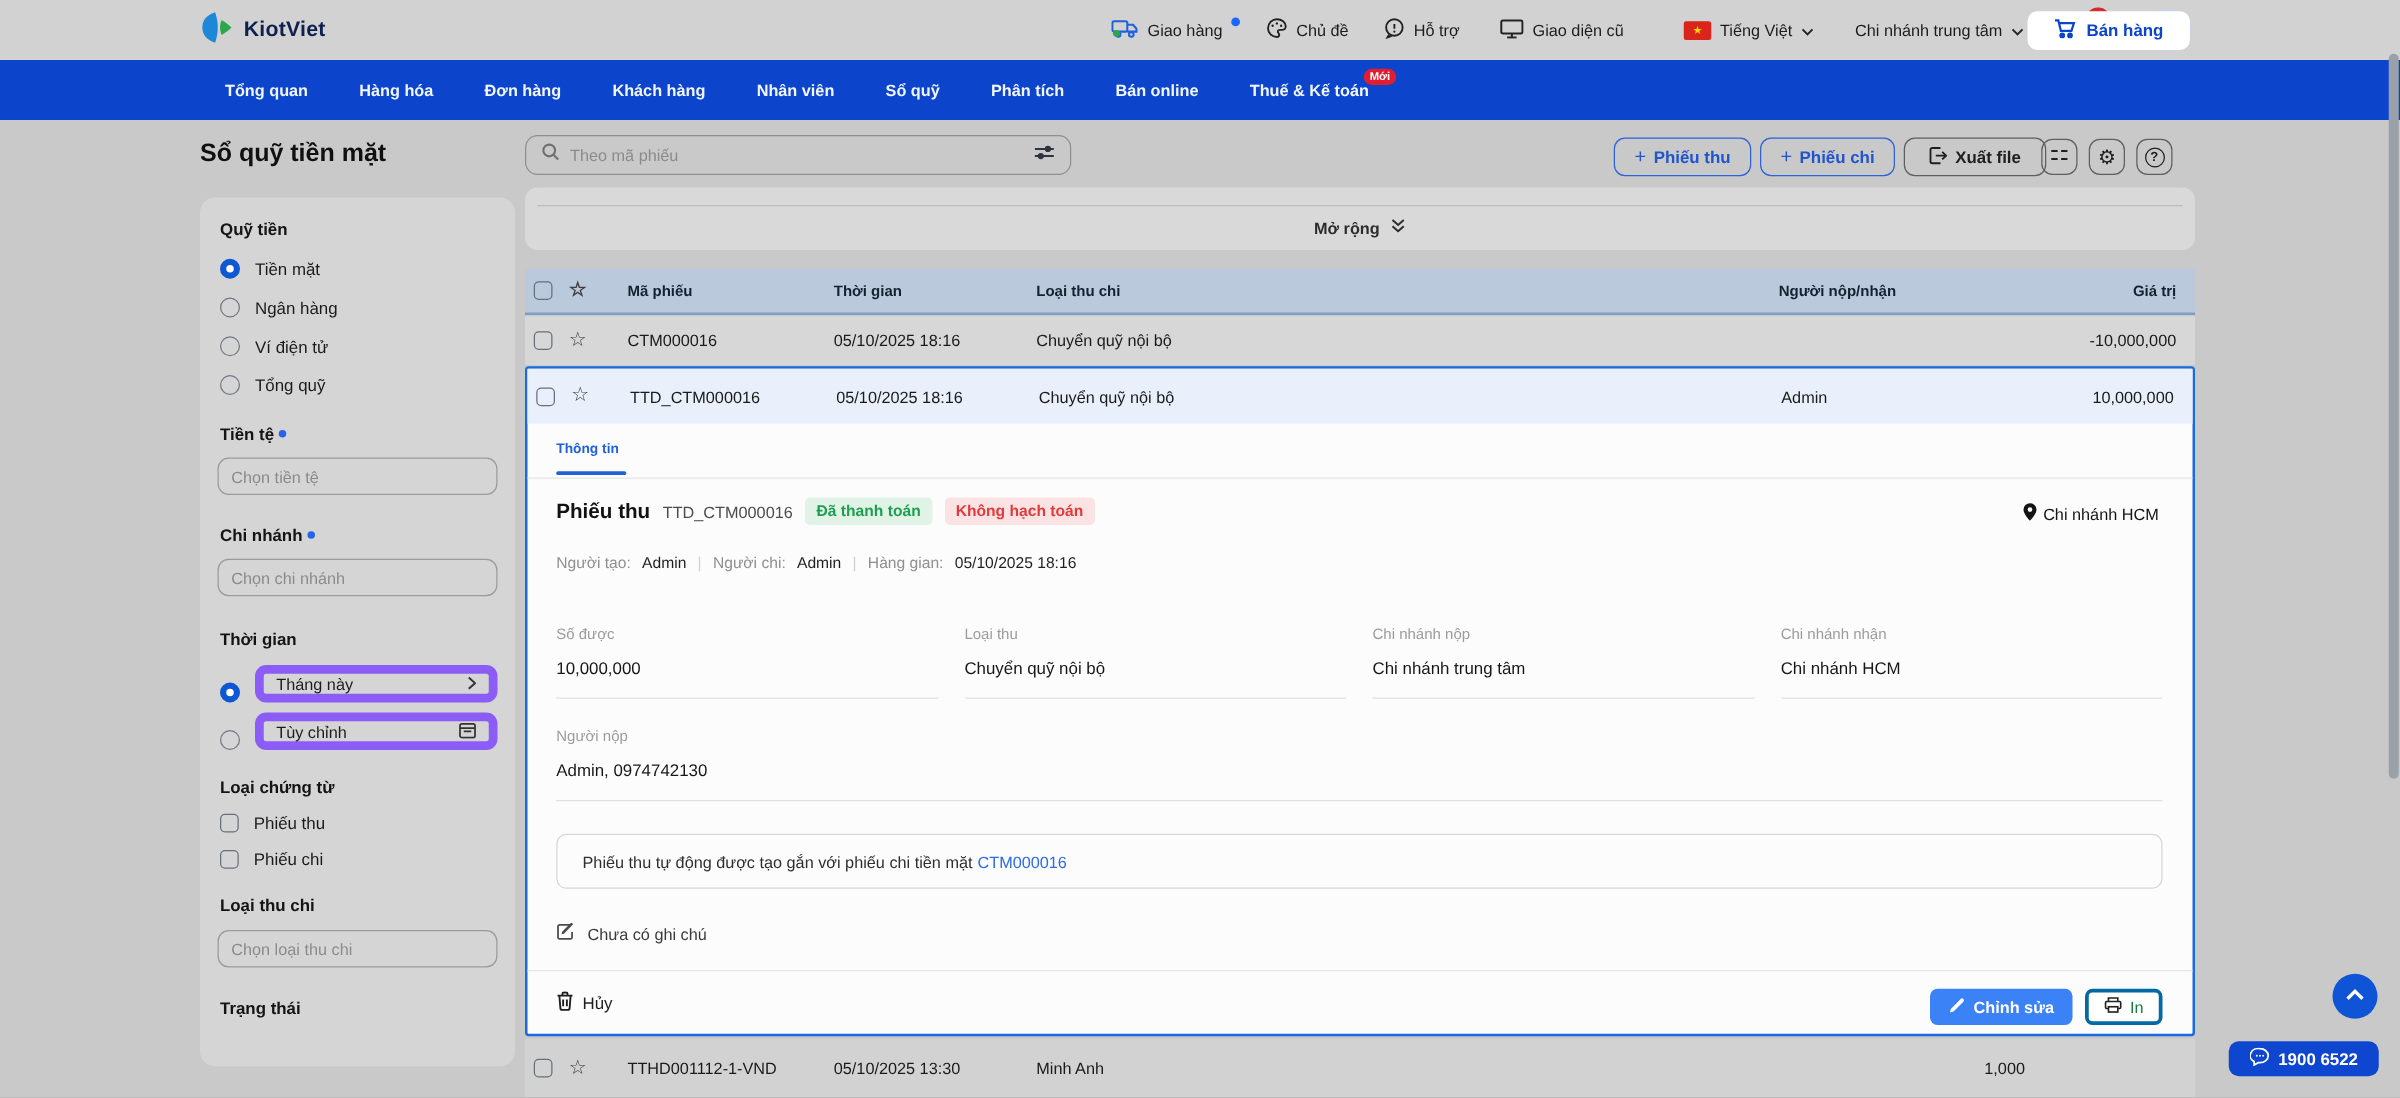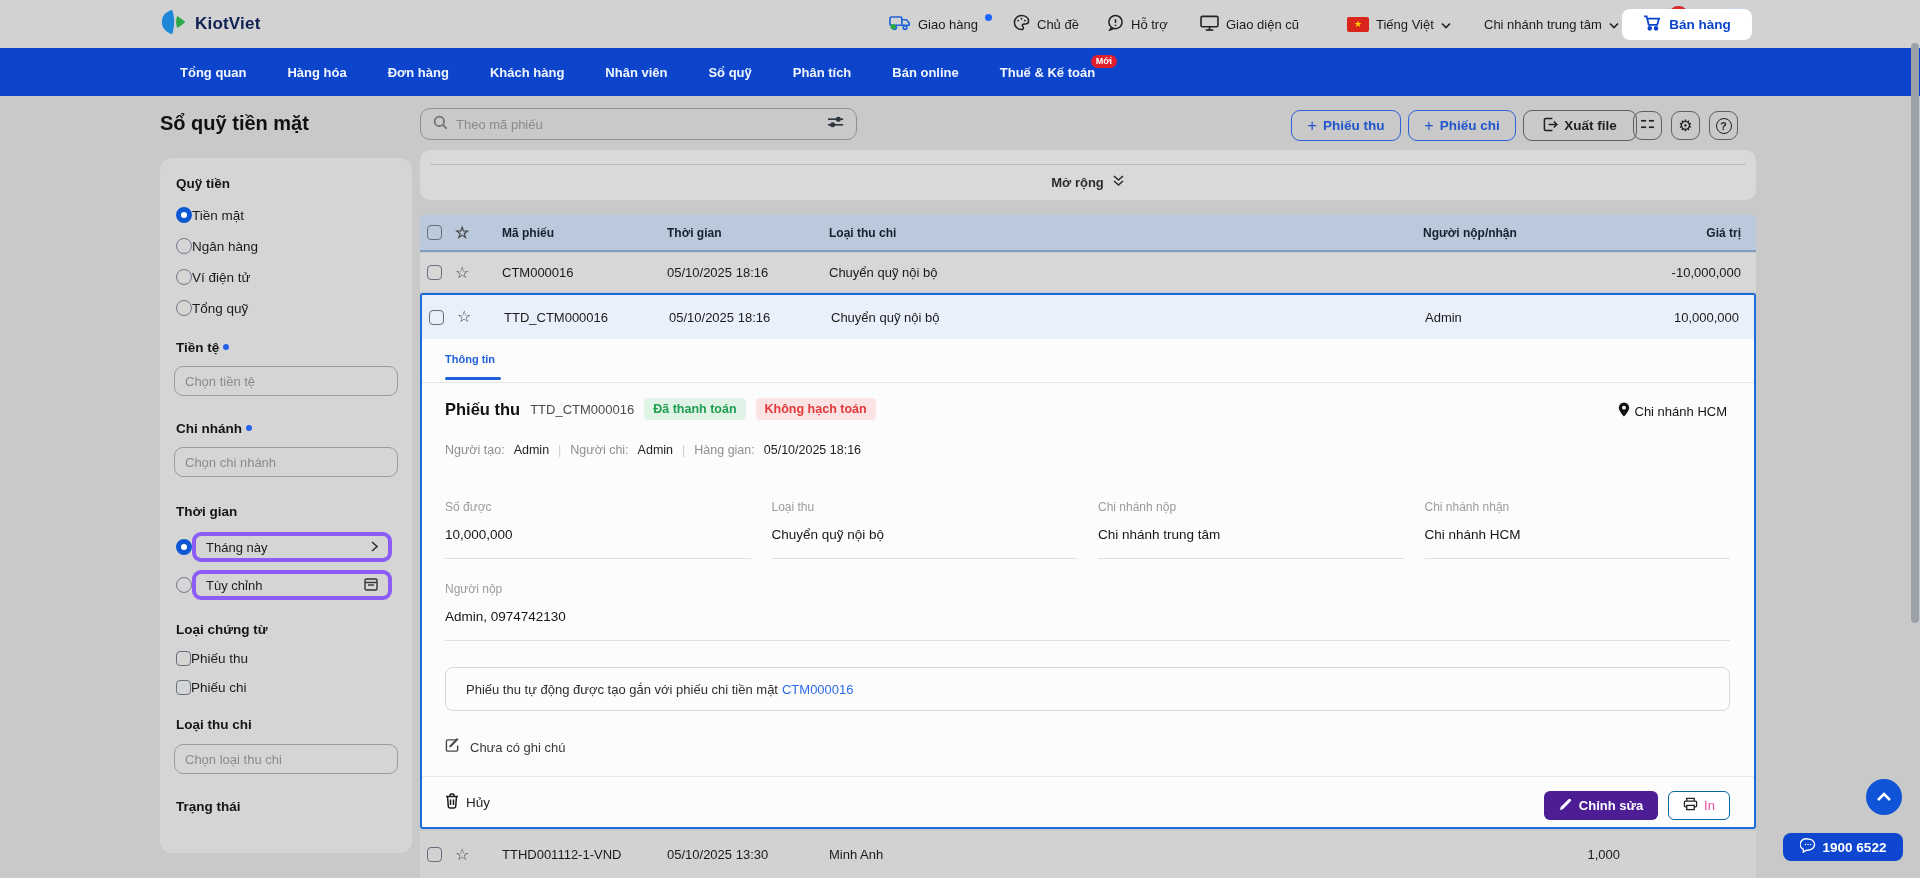--- a/index.html
+++ b/index.html
@@ -22,27 +22,27 @@
   .nav-new { position:absolute; top:-10px; right:-22px; background:#e11d2e; color:#fff; font-size:9px; font-weight:bold; border-radius:7px; padding:1.5px 5px; }
   .sell-btn { position:absolute; left:1622px; top:9px; width:130px; height:31px; background:#ffffff; border-radius:8px; border:none; display:flex; align-items:center; justify-content:center; gap:8px; color:#0c45cc; font-weight:bold; font-size:13.5px; cursor:pointer; }
 
   
   .page-title { position:absolute; left:160px; top:112px; font-size:20px; font-weight:bold; color:#101010; }
 
   
   .side-panel { position:absolute; left:160px; top:158px; width:252px; height:695px; background:#d5d5d5; border-radius:12px; padding:16px 14px; overflow:hidden; }
   .side-h { font-size:13.5px; font-weight:bold; color:#141414; }
   .blue-dot { display:inline-block; width:6px; height:6px; border-radius:50%; background:#2563eb; margin-left:4px; vertical-align:2px; }
-  .opt-row { display:flex; align-items:center; font-size:13.5px; color:#1b1b1b; cursor:pointer; }
+  .opt-row { display:flex; align-items:flex-end; gap:12px; font-size:13.5px; color:#1b1b1b; cursor:pointer; }
   .radio { width:16px; height:16px; border-radius:50%; border:1.5px solid #6f7986; background:transparent; flex:none; }
   .radio.sel { border:5px solid #0d57d2; background:#ffffff; }
   .cbox { width:15px; height:15px; border-radius:4px; border:1.5px solid #66707c; background:transparent; flex:none; }
   .side-input { width:224px; height:30px; border:1px solid #9b9b9b; border-radius:9px; background:transparent; font-size:13px; color:#1c1c1c; padding:1px 10px; display:flex; align-items:center; }
   .side-input .ph { color:#8b8b8b; }
-  .pick-box { width:200px; height:30px; border:4px solid #8b5cf6; border-radius:9px; display:flex; align-items:center; justify-content:space-between; padding:0 10px; font-size:13px; color:#1c1c1c; cursor:pointer; }
+  .pick-box { width:200px; height:30px; border:7px solid #8b5cf6; border-radius:9px; display:flex; align-items:center; justify-content:space-between; padding:0 10px; font-size:13px; color:#1c1c1c; cursor:pointer; }
 
   
   .search { position:absolute; left:420px; top:108px; width:437px; height:32px; border:1px solid #8f8f8f; border-radius:10px; display:flex; align-items:center; gap:8px; padding:0 12px; }
   .search input { flex:1; border:none; background:transparent; outline:none; font-size:13px; color:#1c1c1c; font-family:"Liberation Sans", sans-serif; }
   .search input::placeholder { color:#8b8b8b; }
   .btn { position:absolute; top:110px; height:31px; border-radius:9px; display:flex; align-items:center; justify-content:center; gap:6px; font-size:13.5px; font-weight:bold; cursor:pointer; background:transparent; }
   .btn-blue { border:1px solid #2d62d9; color:#2155cc; }
   .btn-dark { border:1px solid #5f5f5f; color:#1f1f1f; }
   .icon-btn { position:absolute; top:111px; width:29px; height:29px; border:1px solid #5f5f5f; border-radius:9px; display:flex; align-items:center; justify-content:center; color:#1f1f1f; cursor:pointer; background:transparent; }
 
@@ -76,22 +76,22 @@
   .meta .val { color:#1f1f1f; }
   .meta .sep { color:#cfcfcf; }
   .fields { position:absolute; left:23px; top:205px; width:1285px; display:grid; grid-template-columns:repeat(4,1fr); gap:21px; }
   .field .flbl { font-size:12px; color:#9c9c9c; margin-bottom:13px; }
   .field .fval { font-size:13.5px; color:#171717; padding-bottom:16px; border-bottom:1px solid #e0e0e0; }
   .payer { position:absolute; left:23px; top:287px; width:1285px; }
   .note-box { position:absolute; left:23px; top:372px; width:1285px; height:44px; border:1px solid #d6d6d6; border-radius:8px; display:flex; align-items:center; padding:0 20px; font-size:13px; color:#2e2e2e; }
   .note-box a { color:#2e6be5; text-decoration:none; margin-left:4px; cursor:pointer; }
   .no-note { position:absolute; left:23px; top:443px; display:flex; align-items:center; gap:10px; font-size:13px; color:#3a3a3a; cursor:pointer; }
   .cancel { position:absolute; left:23px; top:498px; display:flex; align-items:center; gap:7px; font-size:13.5px; color:#1e1e1e; cursor:pointer; }
-  .edit-btn { position:absolute; left:1122px; top:496px; width:114px; height:29px; background:#4c1d95; border:none; border-radius:6px; color:#fff; font-weight:bold; font-size:13px; display:flex; align-items:center; justify-content:center; gap:7px; cursor:pointer; }
-  .print-btn { position:absolute; left:1246px; top:496px; width:62px; height:29px; background:#ffffff; border:1px solid #0369a1; border-radius:6px; color:#ec4899; font-size:13px; display:flex; align-items:center; justify-content:center; gap:6px; cursor:pointer; }
+  .edit-btn { position:absolute; left:1122px; top:496px; width:114px; height:29px; background:#3b82f6; border:none; border-radius:6px; color:#fff; font-weight:bold; font-size:13px; display:flex; align-items:center; justify-content:center; gap:7px; cursor:pointer; }
+  .print-btn { position:absolute; left:1246px; top:496px; width:62px; height:29px; background:#ffffff; border:3px solid #0369a1; border-radius:6px; color:#15803d; font-size:13px; display:flex; align-items:center; justify-content:center; gap:6px; cursor:pointer; }
 
   
   .scroll-thumb { position:absolute; left:1911px; top:43px; width:8px; height:580px; background:#9aa1a9; border-radius:4px; }
   .scroll-top { position:absolute; left:1866px; top:779px; width:36px; height:36px; border-radius:50%; background:#0f53d6; display:flex; align-items:center; justify-content:center; cursor:pointer; }
   .hotline { position:absolute; left:1783px; top:833px; width:120px; height:28px; background:#0f46cf; border-radius:8px; color:#fff; font-weight:bold; font-size:13.5px; display:flex; align-items:center; justify-content:center; gap:7px; cursor:pointer; }
 </style>
 </head>
 <body>
 
 <div class="screen">

